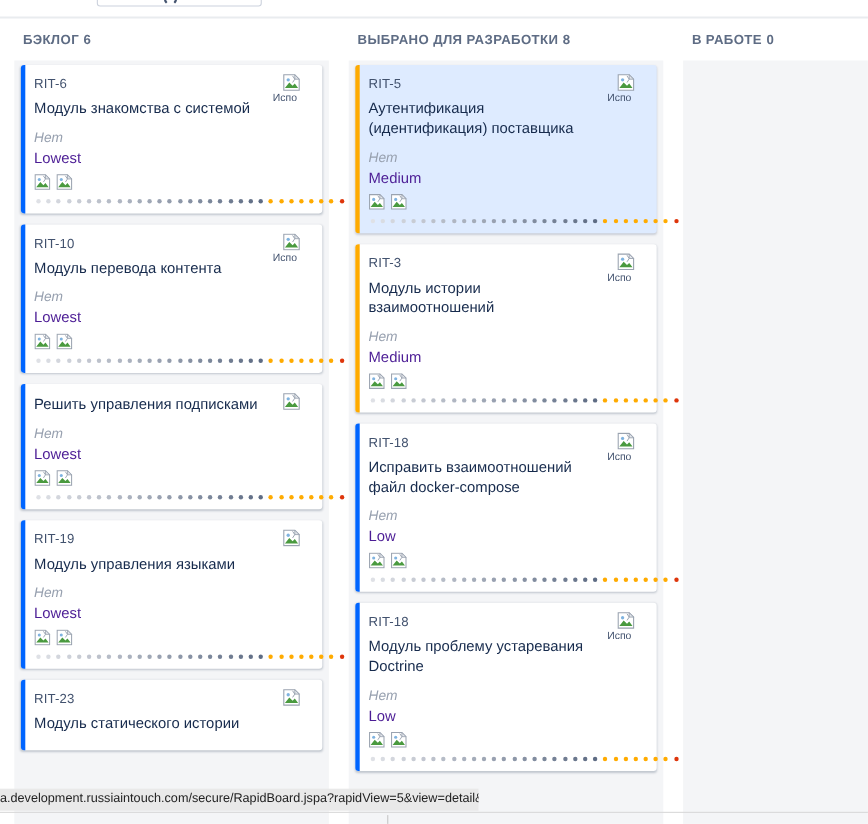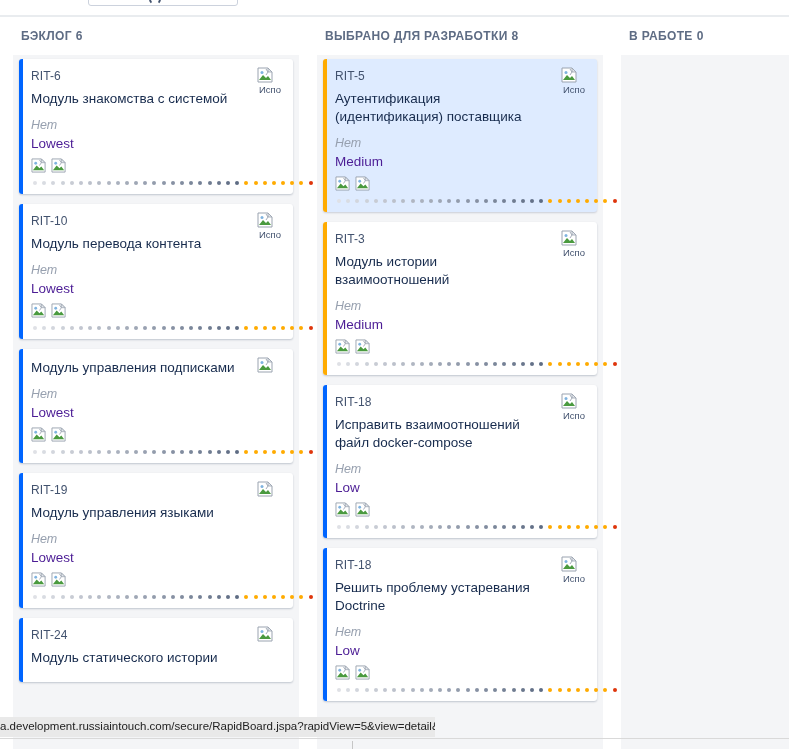--- a/index.html
+++ b/index.html
@@ -161,21 +161,21 @@
     text-align: center;
   }
   .card-avatar .alt-text {
     display: block;
     font-size: 9.5px;
     color: #42526e;
     line-height: 10px;
     white-space: nowrap;
     overflow: hidden;
     text-align: left;
-    margin-left: 12px;
+    margin-left: 1px;
   }
 
   .broken-img {
     display: inline-block;
     width: 17px;
     height: 16px;
     vertical-align: top;
   }
 
   .card-badges {
@@ -370,21 +370,21 @@
             </div>
             <div class="card-avatar"><span><svg class="broken-img" viewBox="0 0 17 16" width="17" height="16">
                   <path d="M1 1 H11 L15 5 V15 H1 Z" fill="#ffffff" stroke="#9aa3b0" stroke-width="1"></path>
                   <path d="M11 1 L15 5 H11 Z" fill="#e3e6eb" stroke="#9aa3b0" stroke-width="0.8"></path>
                   <path d="M2 13 L6 8 L9 11 L11 9 L14 13 Z" fill="#4a9a3f"></path>
                   <circle cx="5" cy="5.6" r="1.5" fill="#7fb3e0"></circle>
                   <path d="M9 2 L11 5 L9 8" fill="none" stroke="#9aa3b0" stroke-width="0.9"></path>
                 </svg></span><span class="alt-text">Испо</span></div>
           </div>
           <div class="card">
-            <div class="card-summary">Модуль управления подписками</div>
+            <div class="card-summary">Решить управления подписками</div>
             <div class="card-epic">Нет</div>
             <div class="card-priority">Lowest</div>
             <div class="card-badges">
               <span><svg class="broken-img" viewBox="0 0 17 16" width="16" height="15">
                   <path d="M1 1 H11 L15 5 V15 H1 Z" fill="#ffffff" stroke="#9aa3b0" stroke-width="1"></path>
                   <path d="M11 1 L15 5 H11 Z" fill="#e3e6eb" stroke="#9aa3b0" stroke-width="0.8"></path>
                   <path d="M2 13 L6 8 L9 11 L11 9 L14 13 Z" fill="#4a9a3f"></path>
                   <circle cx="5" cy="5.6" r="1.5" fill="#7fb3e0"></circle>
                   <path d="M9 2 L11 5 L9 8" fill="none" stroke="#9aa3b0" stroke-width="0.9"></path>
                 </svg></span>
@@ -495,21 +495,21 @@
             </div>
             <div class="card-avatar"><span><svg class="broken-img" viewBox="0 0 17 16" width="17" height="16">
                   <path d="M1 1 H11 L15 5 V15 H1 Z" fill="#ffffff" stroke="#9aa3b0" stroke-width="1"></path>
                   <path d="M11 1 L15 5 H11 Z" fill="#e3e6eb" stroke="#9aa3b0" stroke-width="0.8"></path>
                   <path d="M2 13 L6 8 L9 11 L11 9 L14 13 Z" fill="#4a9a3f"></path>
                   <circle cx="5" cy="5.6" r="1.5" fill="#7fb3e0"></circle>
                   <path d="M9 2 L11 5 L9 8" fill="none" stroke="#9aa3b0" stroke-width="0.9"></path>
                 </svg></span></div>
           </div>
           <div class="card">
-            <div class="card-key">RIT-24</div>
+            <div class="card-key">RIT-23</div>
             <div class="card-summary">Модуль статического истории</div>
             <div class="card-avatar"><span><svg class="broken-img" viewBox="0 0 17 16" width="17" height="16">
                   <path d="M1 1 H11 L15 5 V15 H1 Z" fill="#ffffff" stroke="#9aa3b0" stroke-width="1"></path>
                   <path d="M11 1 L15 5 H11 Z" fill="#e3e6eb" stroke="#9aa3b0" stroke-width="0.8"></path>
                   <path d="M2 13 L6 8 L9 11 L11 9 L14 13 Z" fill="#4a9a3f"></path>
                   <circle cx="5" cy="5.6" r="1.5" fill="#7fb3e0"></circle>
                   <path d="M9 2 L11 5 L9 8" fill="none" stroke="#9aa3b0" stroke-width="0.9"></path>
                 </svg></span></div>
           </div>
         </div>
@@ -701,21 +701,21 @@
             <div class="card-avatar"><span><svg class="broken-img" viewBox="0 0 17 16" width="17" height="16">
                   <path d="M1 1 H11 L15 5 V15 H1 Z" fill="#ffffff" stroke="#9aa3b0" stroke-width="1"></path>
                   <path d="M11 1 L15 5 H11 Z" fill="#e3e6eb" stroke="#9aa3b0" stroke-width="0.8"></path>
                   <path d="M2 13 L6 8 L9 11 L11 9 L14 13 Z" fill="#4a9a3f"></path>
                   <circle cx="5" cy="5.6" r="1.5" fill="#7fb3e0"></circle>
                   <path d="M9 2 L11 5 L9 8" fill="none" stroke="#9aa3b0" stroke-width="0.9"></path>
                 </svg></span><span class="alt-text">Испо</span></div>
           </div>
           <div class="card">
             <div class="card-key">RIT-18</div>
-            <div class="card-summary">Решить проблему устаревания Doctrine</div>
+            <div class="card-summary">Модуль проблему устаревания Doctrine</div>
             <div class="card-epic">Нет</div>
             <div class="card-priority">Low</div>
             <div class="card-badges">
               <span><svg class="broken-img" viewBox="0 0 17 16" width="16" height="15">
                   <path d="M1 1 H11 L15 5 V15 H1 Z" fill="#ffffff" stroke="#9aa3b0" stroke-width="1"></path>
                   <path d="M11 1 L15 5 H11 Z" fill="#e3e6eb" stroke="#9aa3b0" stroke-width="0.8"></path>
                   <path d="M2 13 L6 8 L9 11 L11 9 L14 13 Z" fill="#4a9a3f"></path>
                   <circle cx="5" cy="5.6" r="1.5" fill="#7fb3e0"></circle>
                   <path d="M9 2 L11 5 L9 8" fill="none" stroke="#9aa3b0" stroke-width="0.9"></path>
                 </svg></span>

